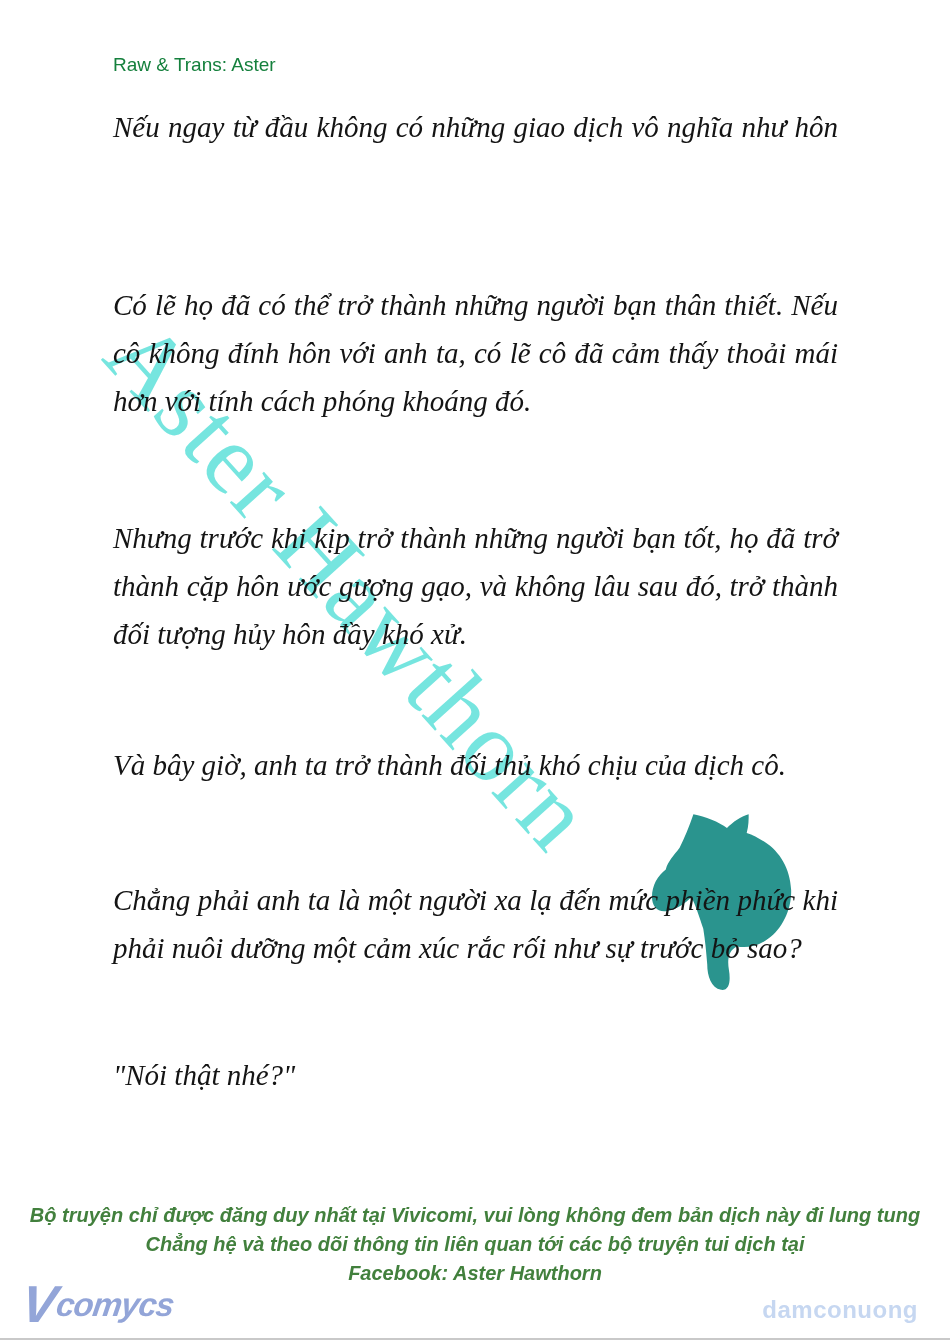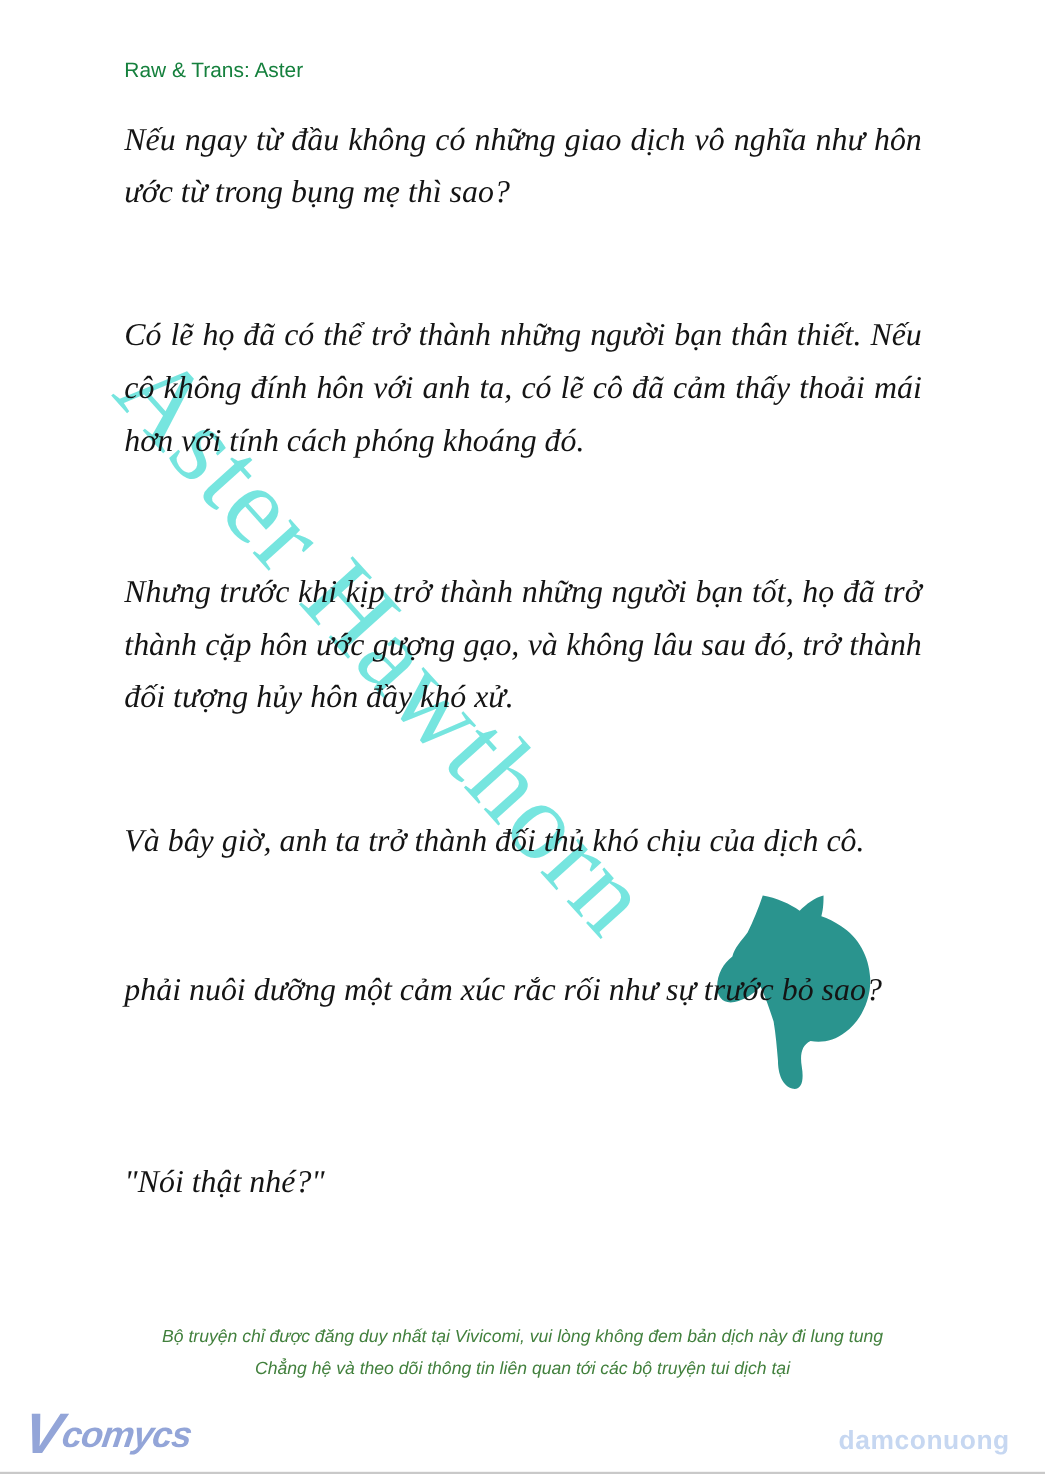--- a/index.html
+++ b/index.html
@@ -35,22 +35,22 @@
     position:absolute;left:113px;width:725px;
     font-size:29px;color:#141414;z-index:3;
   }
   .line{height:48px;line-height:48px;white-space:nowrap;font-style:italic;}
   .line.j{text-align:justify;text-align-last:justify;}
   
   .footer{
     position:absolute;left:0;top:1201px;width:950px;
     text-align:center;
     font-family:"Liberation Sans","DejaVu Sans",sans-serif;
-    font-style:italic;font-weight:normal;
-    font-size:16px;line-height:29px;
+    font-style:italic;font-weight:bold;
+    font-size:20px;line-height:29px;
     color:#42803d;z-index:3;
   }
   
   .vcomycs{
     position:absolute;left:22px;top:1278px;
     font-family:"Liberation Sans","DejaVu Sans",sans-serif;
     font-style:italic;font-weight:bold;
     color:#93a5d8;z-index:3;transform:skewX(-8deg);
     white-space:nowrap;
   }
@@ -94,50 +94,51 @@
          C134,122 144,102 143,82
          C142,62 132,44 116,34
          C110,30 104,27 98,25
          C100,18 100,11 100,6
          C92,8 84,14 78,20
          C70,14 56,8 44,6 Z" fill="#2a948e"></path>
   </svg>
 
   <div class="para" style="top:103px">
     <div class="line j">Nếu ngay từ đầu không có những giao dịch vô nghĩa như hôn</div>
-    <div class="line">ước từ trong bụng mẹ thì sao?</div>
   </div>
 
   <div class="para" style="top:514px">
     <div class="line j">Nhưng trước khi kịp trở thành những người bạn tốt, họ đã trở</div>
     <div class="line j">thành cặp hôn ước gượng gạo, và không lâu sau đó, trở thành</div>
     <div class="line">đối tượng hủy hôn đầy khó xử.</div>
   </div>
 
   <div class="para" style="top:281px">
     <div class="line j">Có lẽ họ đã có thể trở thành những người bạn thân thiết. Nếu</div>
     <div class="line j">cô không đính hôn với anh ta, có lẽ cô đã cảm thấy thoải mái</div>
     <div class="line">hơn với tính cách phóng khoáng đó.</div>
   </div>
 
   <div class="para" style="top:741px">
     <div class="line">Và bây giờ, anh ta trở thành đối thủ khó chịu của dịch cô.</div>
   </div>
 
   <div class="para" style="top:876px">
+    <div class="line j">Chẳng phải anh ta là một người xa lạ đến mức phiền phức khi</div>
     <div class="line">phải nuôi dưỡng một cảm xúc rắc rối như sự trước bỏ sao?</div>
   </div>
 
   <div class="para" style="top:1051px">
     <div class="line">"Nói thật nhé?"</div>
   </div>
 
   <div class="footer">
     <div>Bộ truyện chỉ được đăng duy nhất tại Vivicomi, vui lòng không đem bản dịch này đi lung tung</div>
     <div>Chẳng hệ và theo dõi thông tin liên quan tới các bộ truyện tui dịch tại</div>
+    <div>Facebook: Aster Hawthorn</div>
   </div>
 
   <div class="vcomycs"><span class="v">V</span><span class="rest">comycs</span></div>
 
   <div class="damconuong">damconuong</div>
 
   <div class="bottom-line"></div>
 
 </div>
 

